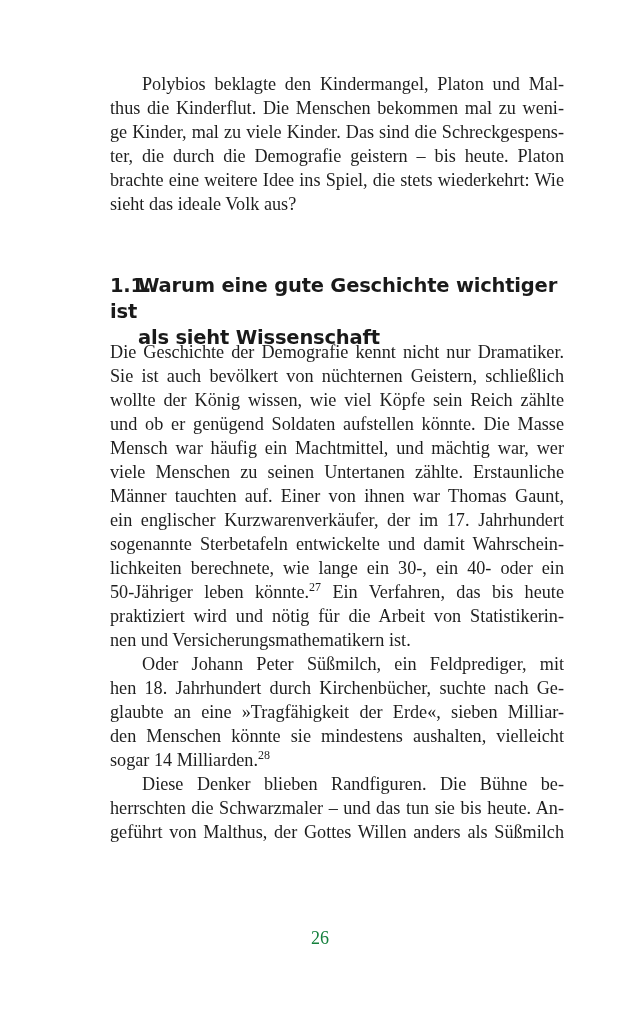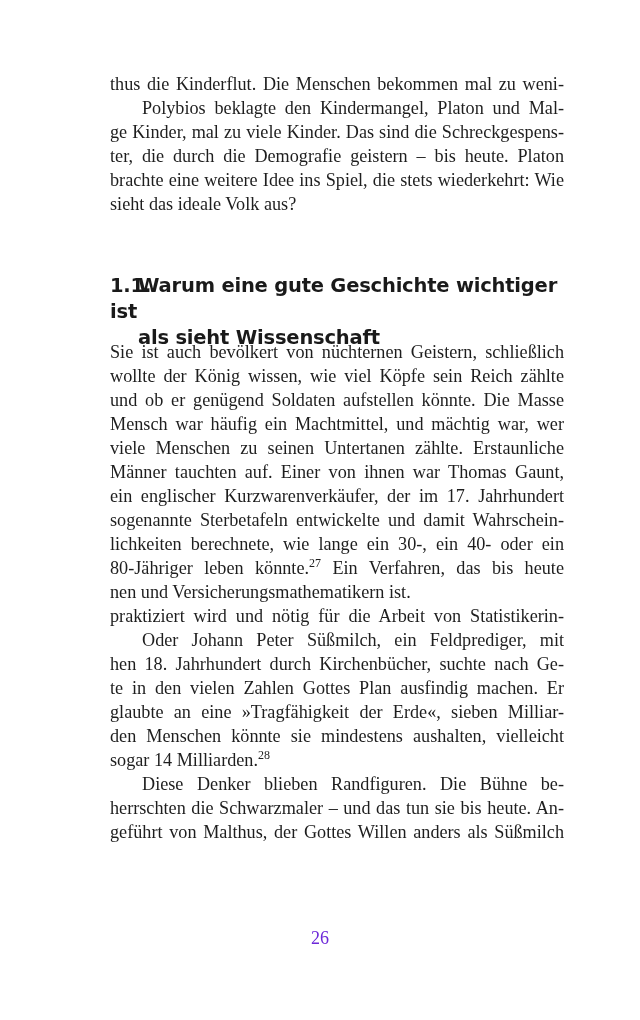--- a/index.html
+++ b/index.html
@@ -71,61 +71,61 @@
       line-height: 0;
     }
     .pagenum {
       position: absolute;
       left: 0;
       width: 640px;
       top: 928px;
       text-align: center;
       font-family: "Liberation Serif", "DejaVu Serif", serif;
       font-size: 18px;
-      color: #6d28d9;
+      color: #15803d;
     }
   </style>
 </head>
 <body>
 
 <div class="page">
   <p class="para">
+    <span class="line indent">Polybios beklagte den Kindermangel, Platon und Mal-</span>
     <span class="line">thus die Kinderflut. Die Menschen bekommen mal zu weni-</span>
-    <span class="line indent">Polybios beklagte den Kindermangel, Platon und Mal-</span>
     <span class="line">ge Kinder, mal zu viele Kinder. Das sind die Schreckgespens-</span>
     <span class="line">ter, die durch die Demografie geistern – bis heute. Platon</span>
     <span class="line">brachte eine weitere Idee ins Spiel, die stets wiederkehrt: Wie</span>
     <span class="line last">sieht das ideale Volk aus?</span>
   </p>
 </div>
 
 <h2 class="heading">
   <span class="num">1.1.</span><span>Warum eine gute Geschichte wichtiger ist</span>
   <span class="cont">als sieht Wissenschaft</span>
 </h2>
 
 <div class="section2">
   <p class="para">
+    <span class="line">Die Geschichte der Demografie kennt nicht nur Dramatiker.</span>
     <span class="line">Sie ist auch bevölkert von nüchternen Geistern, schließlich</span>
     <span class="line">wollte der König wissen, wie viel Köpfe sein Reich zählte</span>
     <span class="line">und ob er genügend Soldaten aufstellen könnte. Die Masse</span>
     <span class="line">Mensch war häufig ein Machtmittel, und mächtig war, wer</span>
     <span class="line">viele Menschen zu seinen Untertanen zählte. Erstaunliche</span>
     <span class="line">Männer tauchten auf. Einer von ihnen war Thomas Gaunt,</span>
     <span class="line">ein englischer Kurzwarenverkäufer, der im 17. Jahrhundert</span>
     <span class="line">sogenannte Sterbetafeln entwickelte und damit Wahrschein-</span>
     <span class="line">lichkeiten berechnete, wie lange ein 30-, ein 40- oder ein</span>
-    <span class="line"><span>80-Jähriger leben könnte.</span><sup class="fn">27</sup> <span>Ein Verfahren, das bis heute</span></span>
+    <span class="line"><span>50-Jähriger leben könnte.</span><sup class="fn">27</sup> <span>Ein Verfahren, das bis heute</span></span>
+    <span class="line">praktiziert wird und nötig für die Arbeit von Statistikerin-</span>
     <span class="line last">nen und Versicherungsmathematikern ist.</span>
-    <span class="line">praktiziert wird und nötig für die Arbeit von Statistikerin-</span>
   </p>
   <p class="para">
     <span class="line indent">Oder Johann Peter Süßmilch, ein Feldprediger, mit</span>
     <span class="line">hen 18. Jahrhundert durch Kirchenbücher, suchte nach Ge-</span>
-    <span class="line">te in den vielen Zahlen Gottes Plan ausfindig machen. Er</span>
     <span class="line">glaubte an eine »Tragfähigkeit der Erde«, sieben Milliar-</span>
     <span class="line">den Menschen könnte sie mindestens aushalten, vielleicht</span>
     <span class="line last"><span>sogar 14 Milliarden.</span><sup class="fn">28</sup></span>
   </p>
   <p class="para">
     <span class="line indent">Diese Denker blieben Randfiguren. Die Bühne be-</span>
     <span class="line">herrschten die Schwarzmaler – und das tun sie bis heute. An-</span>
     <span class="line">geführt von Malthus, der Gottes Willen anders als Süßmilch</span>
   </p>
 </div>

